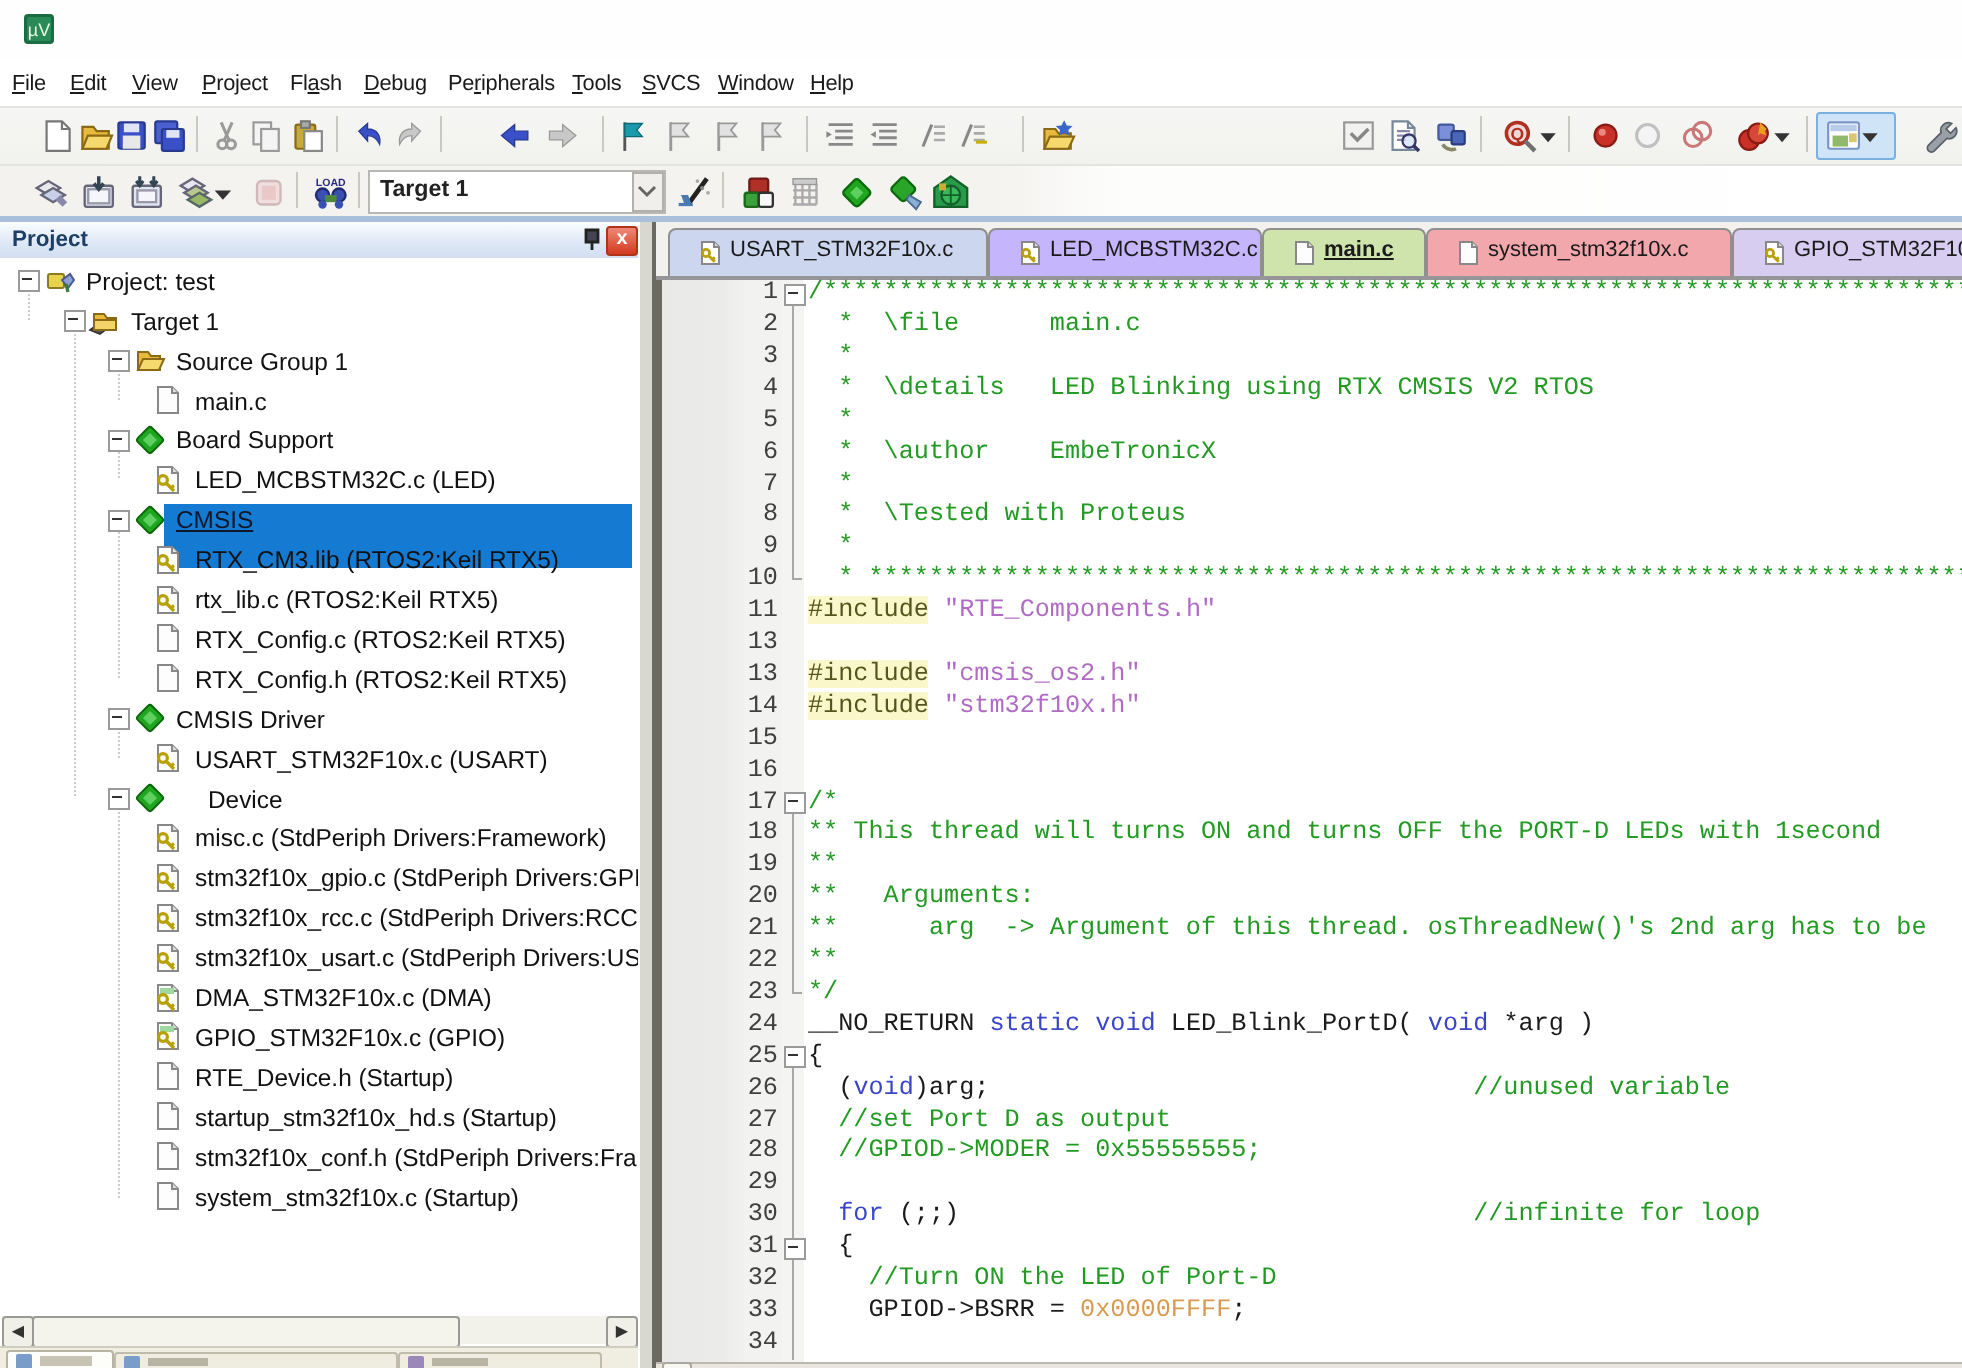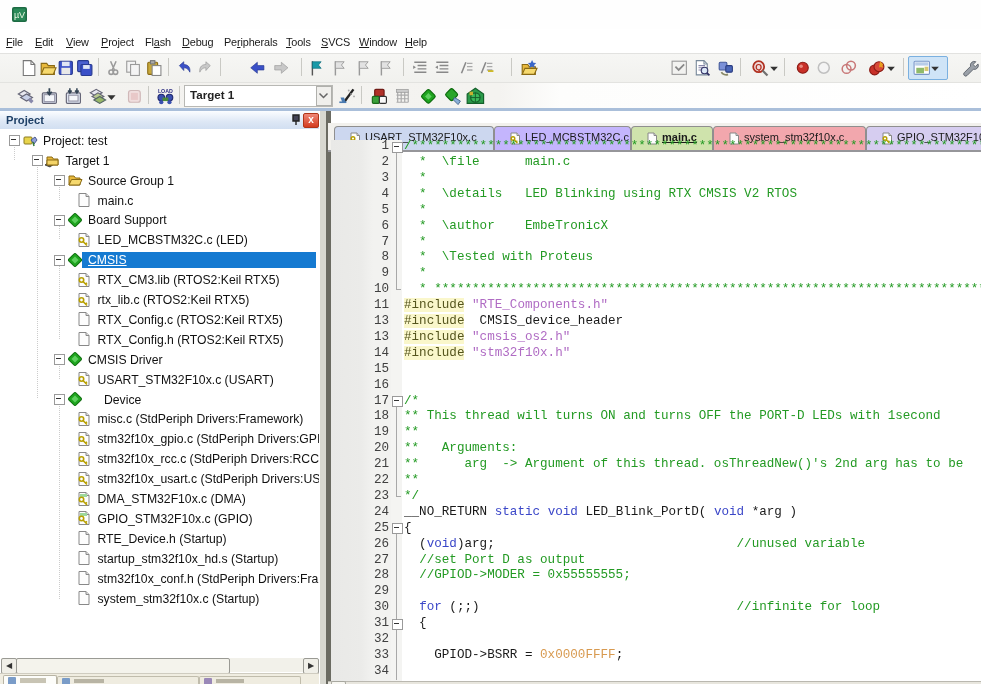--- a/index.html
+++ b/index.html
@@ -19,33 +19,33 @@
 #bluesep{left:0;top:108px;width:981px;height:3px;background:#aabfda;}
 .sep{position:absolute;top:4px;width:1px;height:18px;background:#c9c9c4;}
 .sep2{position:absolute;top:3px;width:1px;height:18px;background:#c9c9c4;}
 
 #panel{left:0;top:111px;width:319px;height:573px;background:#fff;}
 #phdr{left:0;top:0;width:319px;height:18px;background:linear-gradient(#fbfdff,#dde7f5 60%,#d2dff1);border-bottom:1px solid #c3cddc;}
 #phdr .t{position:absolute;left:6px;top:3px;font-weight:bold;font-size:11.2px;color:#1d3f66;}
 #pclose{left:303px;top:2px;width:14px;height:13px;background:linear-gradient(#ef8878,#d33b20);border:1px solid #b03418;border-radius:2px;color:#fff;font-size:10px;line-height:12px;text-align:center;font-weight:bold;}
 #tree{left:0;top:18px;width:319px;height:529px;background:#fff;overflow:hidden;font-size:12.2px;color:#111;}
 .trow{position:absolute;height:16px;line-height:16px;white-space:nowrap;}
-.tsel{background:#157ad1;color:#ffffff;padding:0 3px 0 6px;margin-left:-6px;text-decoration:underline;}
+.tsel{background:#157ad1;color:#0f172a;padding:0 3px 16px 6px;margin-left:-6px;text-decoration:underline;}
 .ebox{position:absolute;width:9px;height:9px;border:1px solid #9a9a9a;background:#fff;}
 .ebox:after{content:"";position:absolute;left:1px;top:3px;width:5px;height:1px;background:#333;}
 .vline{position:absolute;width:1px;background-image:linear-gradient(#cccccc 1px,transparent 1px);background-size:1px 2px;}
 
 #phsb{left:1px;top:547px;width:317px;height:14px;background:#f2f1ea;}
 .sbtn{position:absolute;top:0;width:14px;height:14px;background:#f0efe8;border:1px solid #9a9a94;border-radius:2px;color:#333;font-size:8px;line-height:13px;text-align:center;}
 #pthumb{position:absolute;left:15px;top:0;width:212px;height:14px;background:#f4f3ec;border:1px solid #9a9a94;border-radius:2px;}
 #ptabs{left:0;top:562px;width:319px;height:11px;background:#f0ede1;border-top:1px solid #cfccc0;}
 
 #editor{left:320px;top:111px;width:661px;height:573px;background:#fff;}
 #edborder{left:6px;top:0;width:4.5px;height:573px;background:#6b6b62;}#edstrip{position:absolute;left:0;top:0;width:6px;height:573px;background:#d8d8d0;}
-#tabbar{left:8px;top:0;width:653px;height:27px;background:#f2f1ed;border-bottom:2px solid #96969a;margin-top:12px;}
+#tabbar{left:8px;top:0;width:653px;height:27px;background:#f2f1ed;border-bottom:2px solid #96969a;}
 .tab{position:absolute;top:3px;height:23px;border:1px solid #8f8f8f;border-bottom:none;border-radius:4px 4px 0 0;font-size:11px;color:#1a1a1a;}
 .tab .lbl{position:absolute;top:4px;}
 
 #gutter{left:10.5px;top:29px;width:60.5px;height:544px;background:linear-gradient(90deg,#e9e9e7 0,#ebebe9 30px,#f2f2f0 42px,#f2f2f0 100%);}
 #foldcol{left:71px;top:29px;width:11px;height:544px;background:#f4f4f2;}
 #code{left:0px;top:28.2px;width:661px;height:541px;font-family:"Liberation Mono",monospace;font-size:12.6px;overflow:hidden;}
 .cl{position:absolute;left:84px;white-space:pre;color:#1a1a1a;line-height:15.9px;}
 .ln{position:absolute;width:60px;text-align:right;color:#404040;left:9px;line-height:15.9px;}
 .cm{color:#239a23;}
 .kw{color:#3a46c8;}
@@ -568,21 +568,20 @@
 <div class="cl" style="top:95.4px"><span class="cm">  *</span></div>
 <div class="ln" style="top:111.3px">8</div>
 <div class="cl" style="top:111.3px"><span class="cm">  *  \Tested with Proteus</span></div>
 <div class="ln" style="top:127.2px">9</div>
 <div class="cl" style="top:127.2px"><span class="cm">  *</span></div>
 <div class="ln" style="top:143.1px">10</div>
 <div class="cl" style="top:143.1px"><span class="cm">  * *******************************************************************************************************************</span></div>
 <div class="ln" style="top:159.0px">11</div>
 <div class="cl" style="top:159.0px"><span class="inc">#include</span> <span class="st">"RTE_Components.h"</span></div>
 <div class="ln" style="top:174.9px">13</div>
-<div class="cl" style="top:174.9px"><span class="inc">#include</span>  CMSIS_device_header</div>
 <div class="ln" style="top:190.8px">13</div>
 <div class="cl" style="top:190.8px"><span class="inc">#include</span> <span class="st">"cmsis_os2.h"</span></div>
 <div class="ln" style="top:206.7px">14</div>
 <div class="cl" style="top:206.7px"><span class="inc">#include</span> <span class="st">"stm32f10x.h"</span></div>
 <div class="ln" style="top:222.6px">15</div>
 <div class="ln" style="top:238.6px">16</div>
 <div class="ln" style="top:254.4px">17</div>
 <div class="cl" style="top:254.4px"><span class="cm">/*</span></div>
 <div class="ln" style="top:270.2px">18</div>
 <div class="cl" style="top:270.2px"><span class="cm">** This thread will turns ON and turns OFF the PORT-D LEDs with 1second</span></div>
@@ -605,20 +604,21 @@
 <div class="ln" style="top:413.4px">27</div>
 <div class="cl" style="top:413.4px">  <span class="cm">//set Port D as output</span></div>
 <div class="ln" style="top:429.2px">28</div>
 <div class="cl" style="top:429.2px">  <span class="cm">//GPIOD-&gt;MODER = 0x55555555;</span></div>
 <div class="ln" style="top:445.2px">29</div>
 <div class="ln" style="top:461.1px">30</div>
 <div class="cl" style="top:461.1px">  <span class="kw">for</span> (;;)                                  <span class="cm">//infinite for loop</span></div>
 <div class="ln" style="top:477.0px">31</div>
 <div class="cl" style="top:477.0px">  {</div>
 <div class="ln" style="top:492.9px">32</div>
+<div class="cl" style="top:492.9px">    <span class="cm">//Turn ON the LED of Port-D</span></div>
 <div class="ln" style="top:508.8px">33</div>
 <div class="cl" style="top:508.8px">    GPIOD-&gt;BSRR = <span class="nh">0x0000FFFF</span>;</div>
 <div class="ln" style="top:524.7px">34</div>
 <div class="fbox" style="top:2.5px"></div>
 <div class="fline" style="top:12.1px;height:137.7px"></div>
 <div class="ffoot" style="top:150.1px"></div>
 <div class="fbox" style="top:256.9px"></div>
 <div class="fline" style="top:266.5px;height:90.1px"></div>
 <div class="ffoot" style="top:356.8px"></div>
 <div class="fbox" style="top:384.1px"></div>

